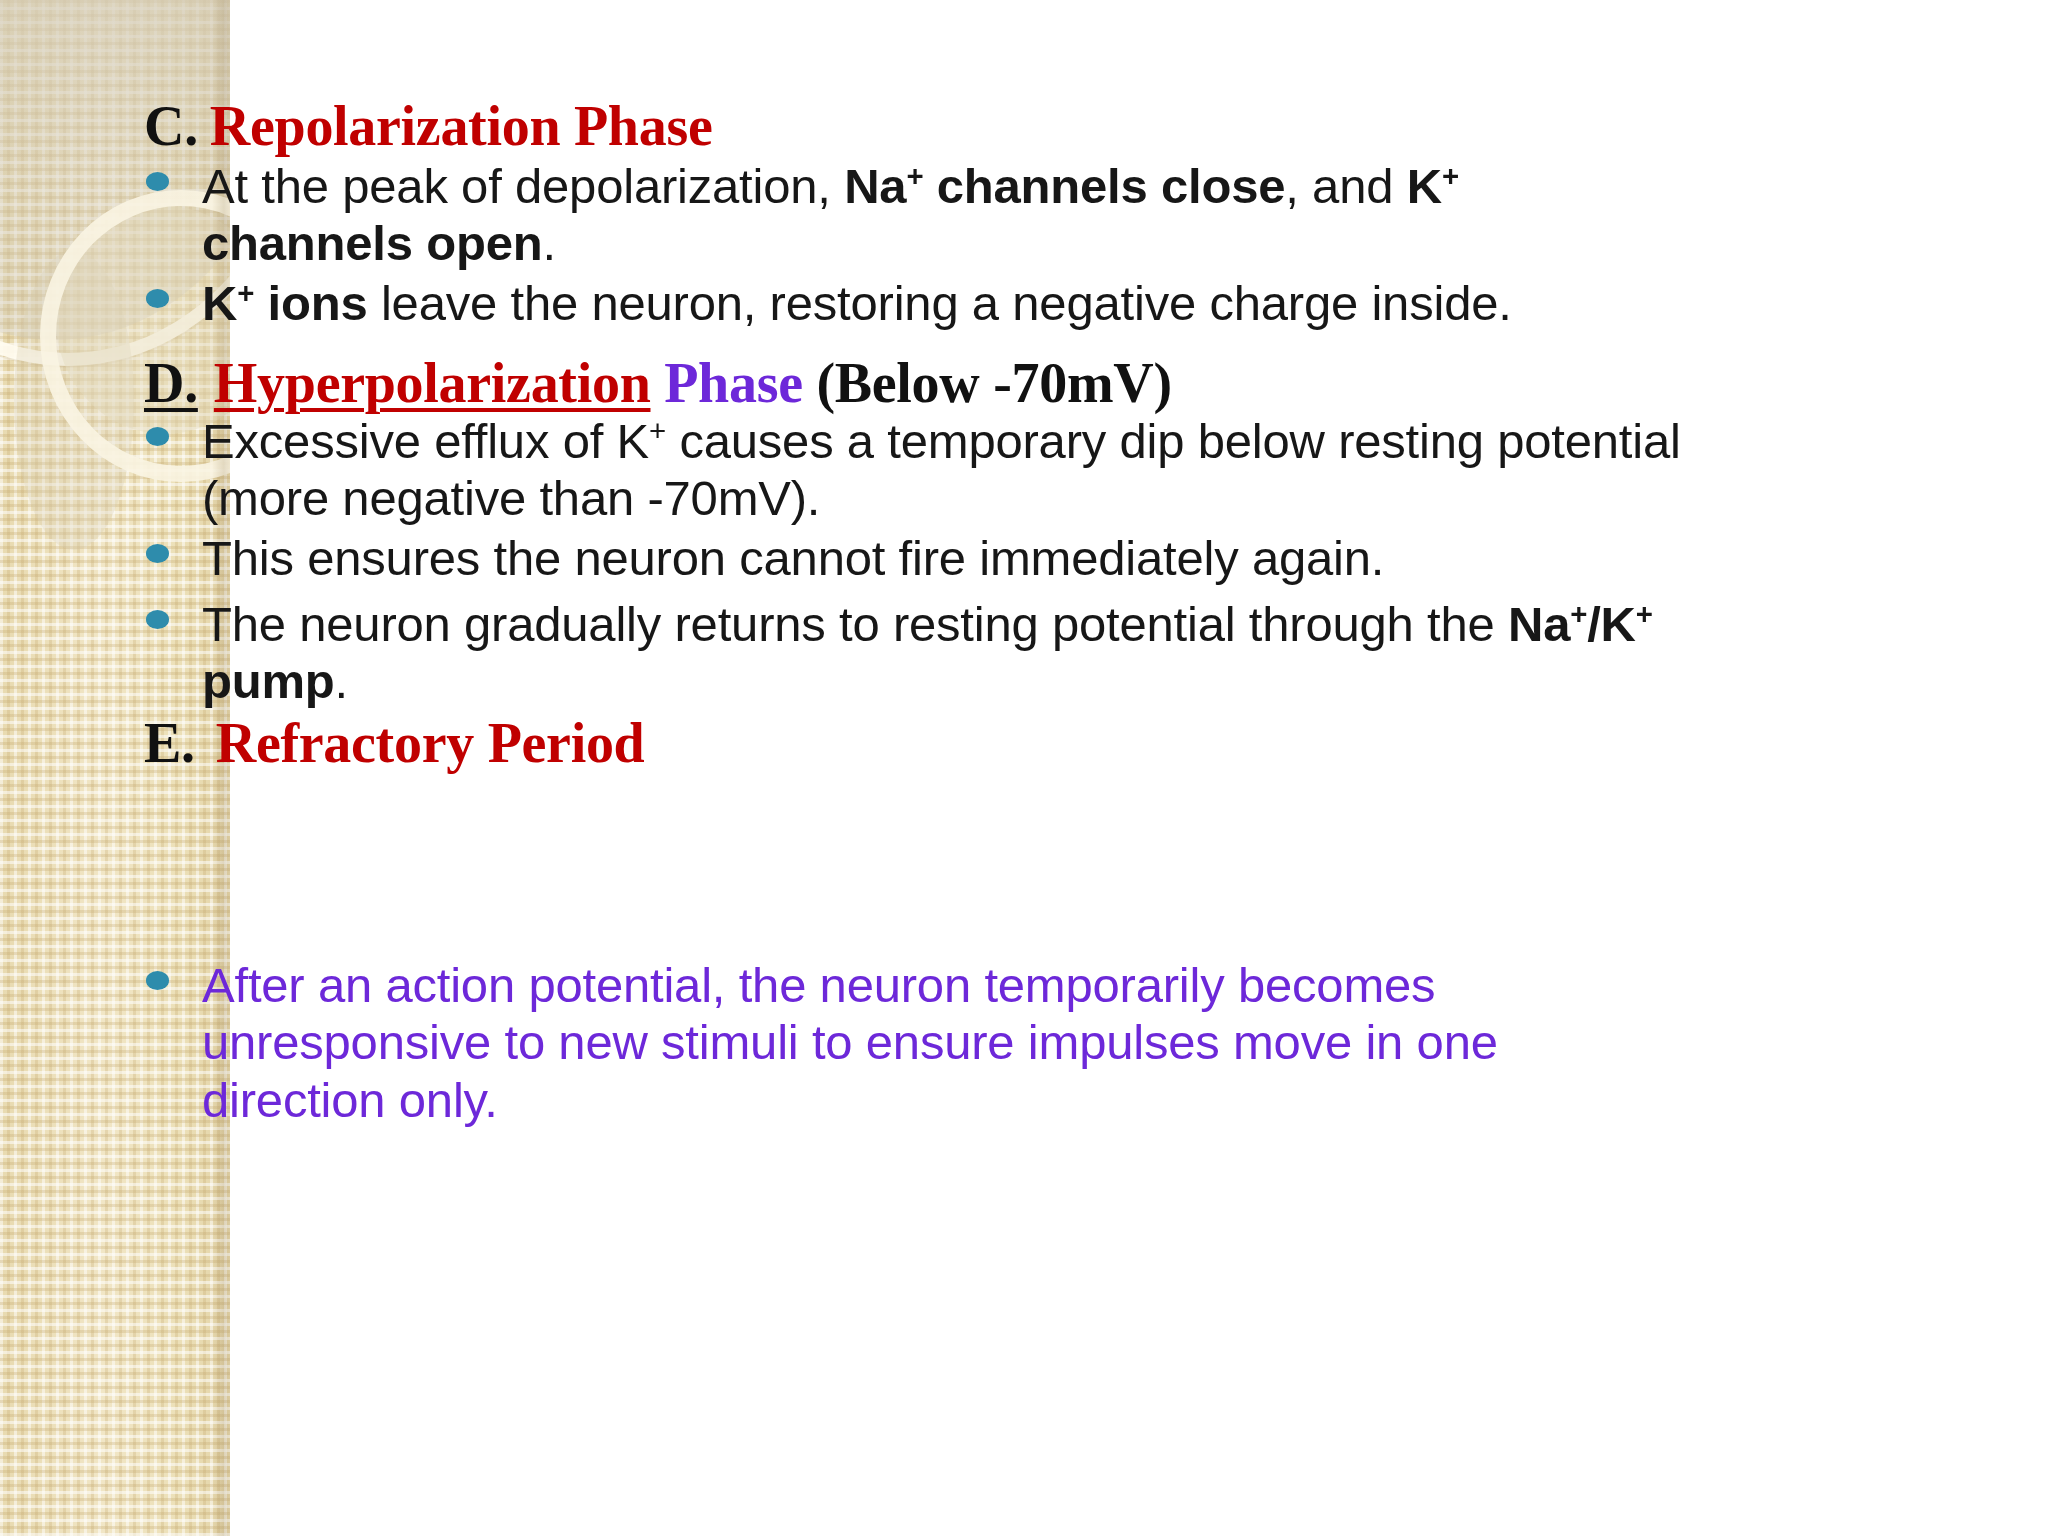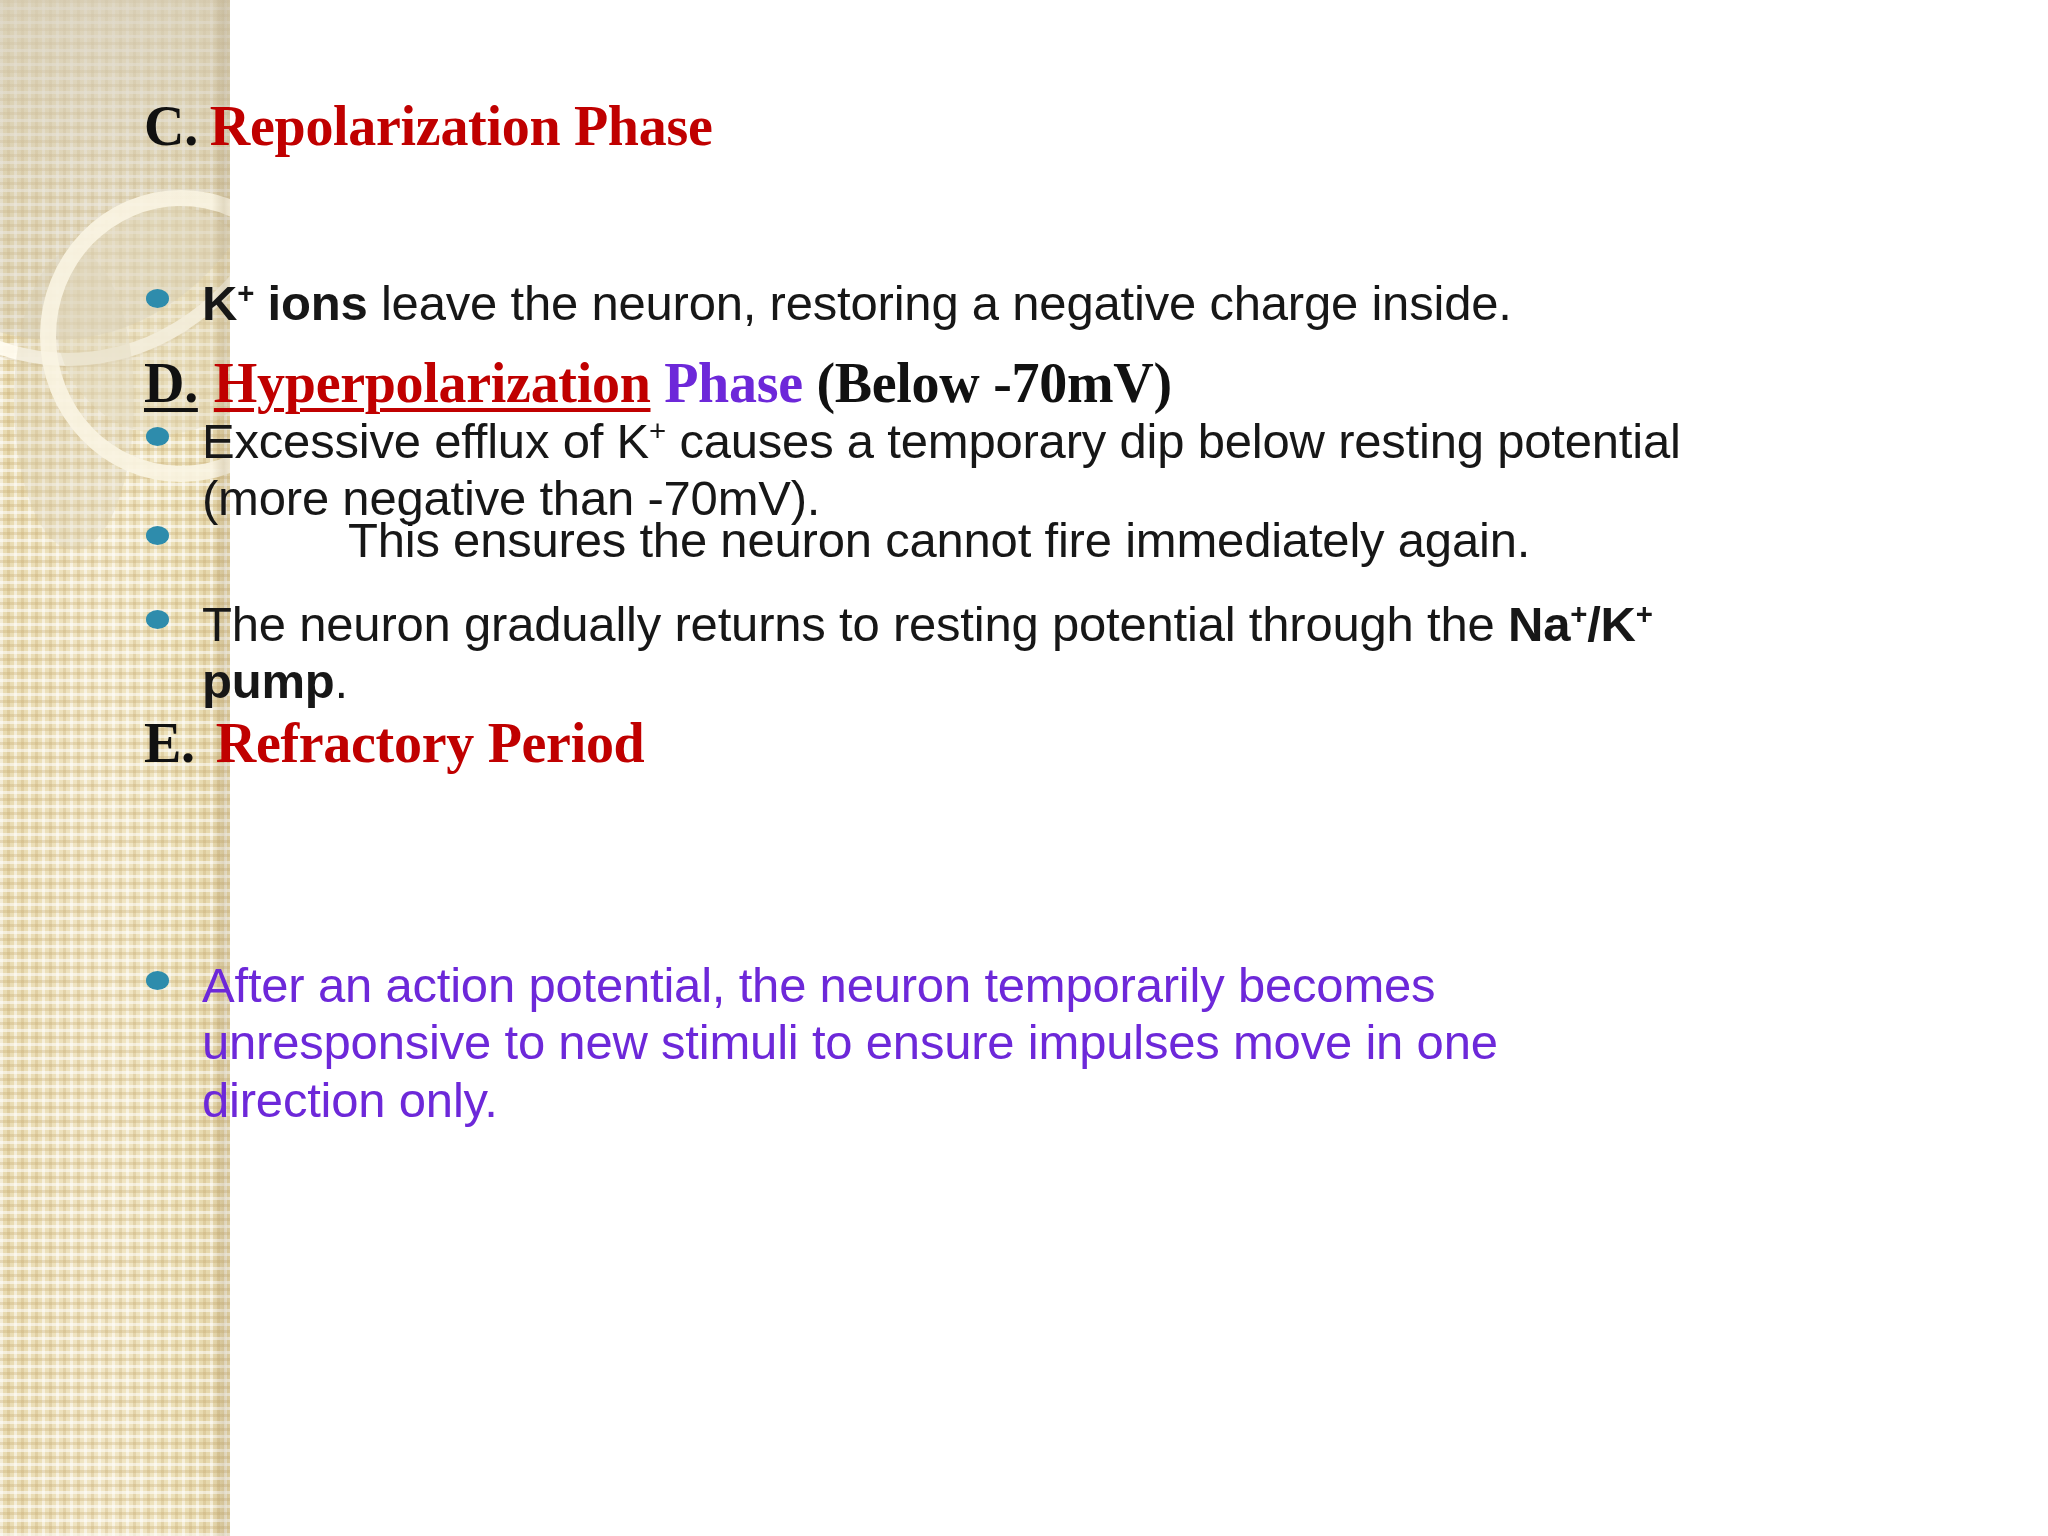--- a/index.html
+++ b/index.html
@@ -180,36 +180,40 @@
     <div id="sidebar-top-wash"></div>
     <div id="sidebar-edge"></div>
   </div>
 
   <div id="content">
 
     <div class="block heading" style="left:144px; top:98px;">
       <span class="black">C.</span><span class="red" style="padding-left: 12px; color: rgb(192, 0, 0);">Repolarization Phase</span>
     </div>
 
+    <div class="bullet-row" style="left:146px; top:158px; width:1530px;">
+      <span class="bullet-dot" style="background: rgb(46, 140, 172);"></span>
+      <span class="bullet-text" style="color: rgb(23, 23, 23);">At the peak of depolarization, <b>Na<sup>+</sup> channels close</b>, and <b>K<sup>+</sup> channels open</b>.</span>
+    </div>
 
     <div class="bullet-row" style="left:146px; top:275px; width:1530px;">
       <span class="bullet-dot" style="background: rgb(46, 140, 172);"></span>
       <span class="bullet-text" style="color: rgb(23, 23, 23);"><b>K<sup>+</sup> ions</b> leave the neuron, restoring a negative charge inside.</span>
     </div>
 
     <div class="block heading" style="left:144px; top:355px;">
       <span class="black u">D.</span><span class="red u" style="padding-left: 16px; color: rgb(192, 0, 0);">Hyperpolarization</span><span class="red" style="color: #6d28d9;"> Phase</span><span class="black"> (Below -70mV)</span>
     </div>
 
     <div class="bullet-row" style="left:146px; top:413px; width:1530px;">
       <span class="bullet-dot" style="background: rgb(46, 140, 172);"></span>
       <span class="bullet-text" style="width: 1510px; color: rgb(23, 23, 23);">Excessive efflux of K<sup>+</sup> causes a temporary dip below resting potential (more negative than -70mV).</span>
     </div>
 
-    <div class="bullet-row" style="left:146px; top:512px; width:1530px;text-align:center;">
+    <div class="bullet-row" style="left:146px; top:530px; width:1530px;">
       <span class="bullet-dot" style="background: rgb(46, 140, 172);"></span>
       <span class="bullet-text" style="color: rgb(23, 23, 23);">This ensures the neuron cannot fire immediately again.</span>
     </div>
 
     <div class="bullet-row" style="left:146px; top:596px; width:1530px;">
       <span class="bullet-dot" style="background: rgb(46, 140, 172);"></span>
       <span class="bullet-text" style="width: 1490px; color: rgb(23, 23, 23);">The neuron gradually returns to resting potential through the <b>Na<sup>+</sup>/K<sup>+</sup> pump</b>.</span>
     </div>
 
     <div class="block heading" style="left:144px; top:715px;">

